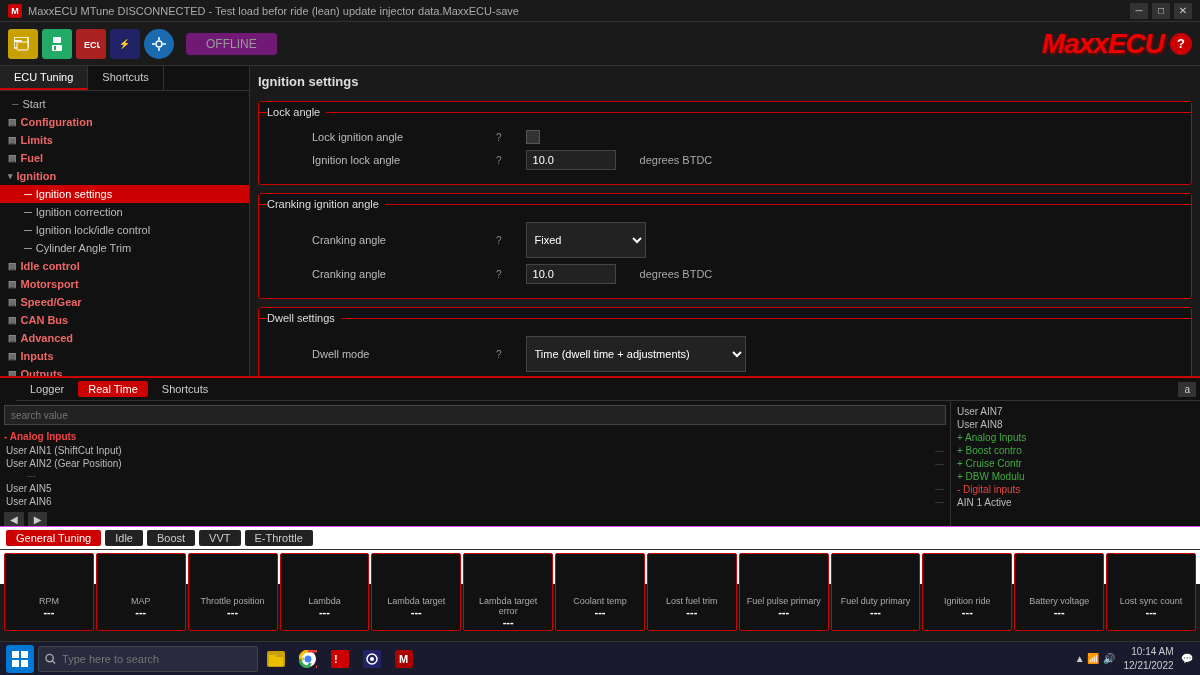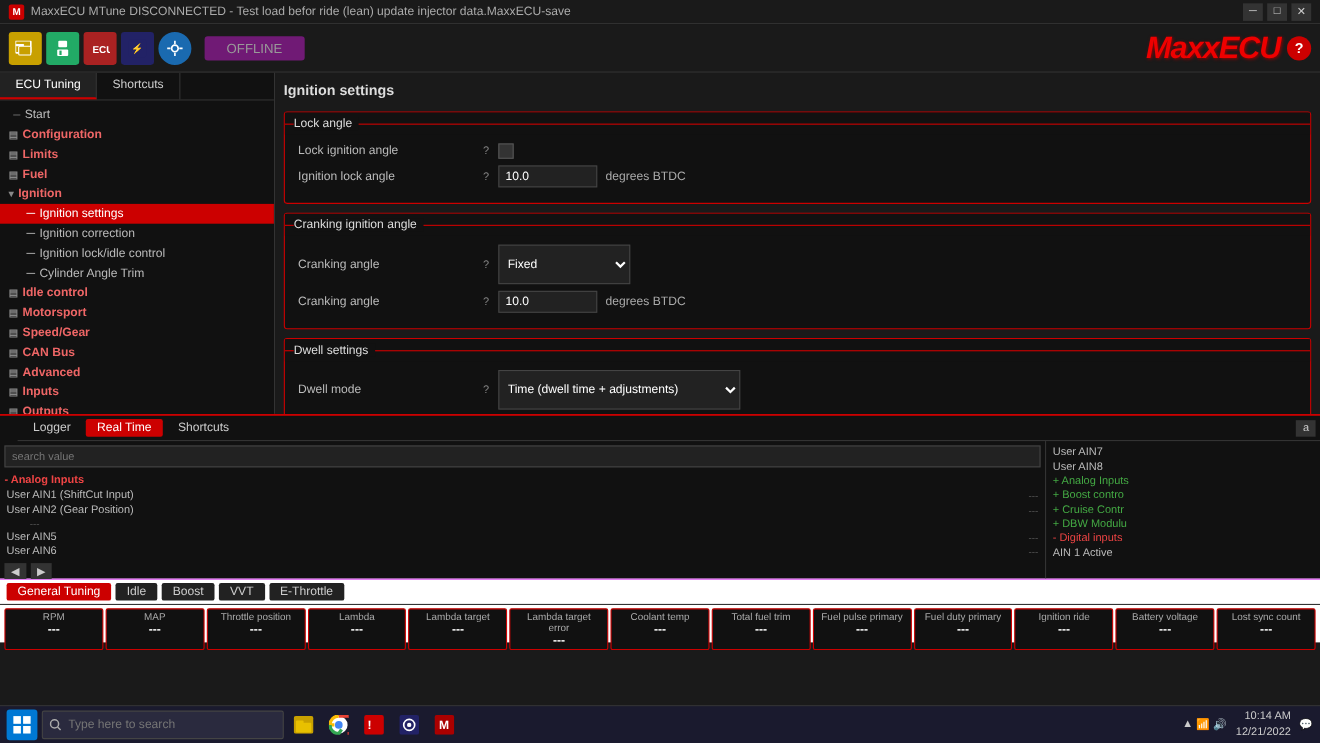--- a/index.html
+++ b/index.html
@@ -46,21 +46,21 @@
     .content-title { color: #ddd; font-size: 13px; font-weight: bold; margin-bottom: 8px; padding-bottom: 4px; }
 
     
     .panel { border: 1px solid #c00; border-radius: 3px; margin-bottom: 8px; background: #111; }
     .panel-header { color: #ddd; font-size: 11px; padding: 4px 8px; position: relative; background: #111; }
     .panel-header::before { content: ''; position: absolute; top: 50%; left: 0; right: 0; height: 1px; background: #c00; z-index: 0; }
     .panel-header span { position: relative; z-index: 1; background: #111; padding-right: 6px; }
     .panel-body { padding: 8px 12px; }
 
     
-    .form-row { display: flex; align-items: center; margin-bottom: 6px; gap: 8px; }
+    .form-row { display: flex; align-items: center; margin-bottom: 6px; gap: 24px; margin-left: 41px; }
     .form-label { width: 160px; color: #bbb; font-size: 11px; flex-shrink: 0; }
     .form-help { color: #888; font-size: 10px; cursor: help; }
     .form-input { background: #222; border: 1px solid #444; color: #fff; padding: 2px 6px; width: 90px; font-size: 11px; height: 20px; }
     .form-unit { color: #aaa; font-size: 11px; }
     .form-checkbox { width: 14px; height: 14px; background: #333; border: 1px solid #555; }
     .form-select { background: #222; border: 1px solid #444; color: #fff; padding: 2px 4px; font-size: 11px; height: 36px; min-width: 120px; }
 
     
     .logger-section { background: #111; border-top: 2px solid #c00; height: 150px; display: flex; flex-direction: column; }
     .logger-tabs { display: flex; align-items: center; padding: 3px 4px; gap: 4px; border-bottom: 1px solid #333; margin-left: 16px; }
@@ -81,21 +81,21 @@
     .logger-right { width: 250px; border-left: 1px solid #333; padding: 4px; font-size: 10px; overflow-y: auto; }
     .logger-right-item { display: flex; justify-content: space-between; padding: 1px 2px; color: #bbb; font-size: 10px; }
 
     
     .status-bar { background: #ffffff; height: 58px; border-top: 1px solid #d946ef; }
     .status-tabs { display: flex; padding: 3px 6px; gap: 4px; border-bottom: 1px solid #333; }
     .status-tab { padding: 2px 10px; cursor: pointer; font-size: 11px; color: #ccc; background: #222; border-radius: 2px; }
     .status-tab.active { background: #c00; color: white; }
     .status-metrics { display: flex; gap: 2px; padding: 3px 4px; }
     .metric-box { background: #111; border: 1px solid #c00; border-radius: 2px; padding: 2px 6px; text-align: center; min-width: 70px; flex: 1; }
-    .metric-label { color: #aaa; font-size: 9px; }
+    .metric-label { color: #aaa; font-size: 9px; margin-top: 40px; }
     .metric-value { color: #fff; font-size: 11px; font-weight: bold; }
 
     
     .taskbar { background: #1a1a2e; height: 34px; display: flex; align-items: center; padding: 0 6px; gap: 4px; border-top: 1px solid #333; position: fixed; bottom: 0; width: 1200px; }
     .taskbar-start { width: 28px; height: 28px; background: #0078d4; border-radius: 3px; display: flex; align-items: center; justify-content: center; cursor: pointer; }
     .taskbar-search { background: #2a2a3e; border: 1px solid #444; color: #ccc; padding: 3px 8px; border-radius: 2px; width: 200px; font-size: 11px; height: 26px; }
     .taskbar-icons { display: flex; gap: 4px; align-items: center; }
     .taskbar-icon { width: 28px; height: 28px; display: flex; align-items: center; justify-content: center; cursor: pointer; border-radius: 3px; }
     .taskbar-right { margin-left: auto; display: flex; align-items: center; gap: 8px; color: #ccc; font-size: 10px; }
     .taskbar-clock { text-align: right; line-height: 1.4; }
@@ -402,21 +402,21 @@
     </div>
     <div class="metric-box">
       <div class="metric-label">Lambda target error</div>
       <div class="metric-value">---</div>
     </div>
     <div class="metric-box">
       <div class="metric-label">Coolant temp</div>
       <div class="metric-value">---</div>
     </div>
     <div class="metric-box">
-      <div class="metric-label">Total fuel trim</div>
+      <div class="metric-label">Lost fuel trim</div>
       <div class="metric-value">---</div>
     </div>
     <div class="metric-box">
       <div class="metric-label">Fuel pulse primary</div>
       <div class="metric-value">---</div>
     </div>
     <div class="metric-box">
       <div class="metric-label">Fuel duty primary</div>
       <div class="metric-value">---</div>
     </div>

